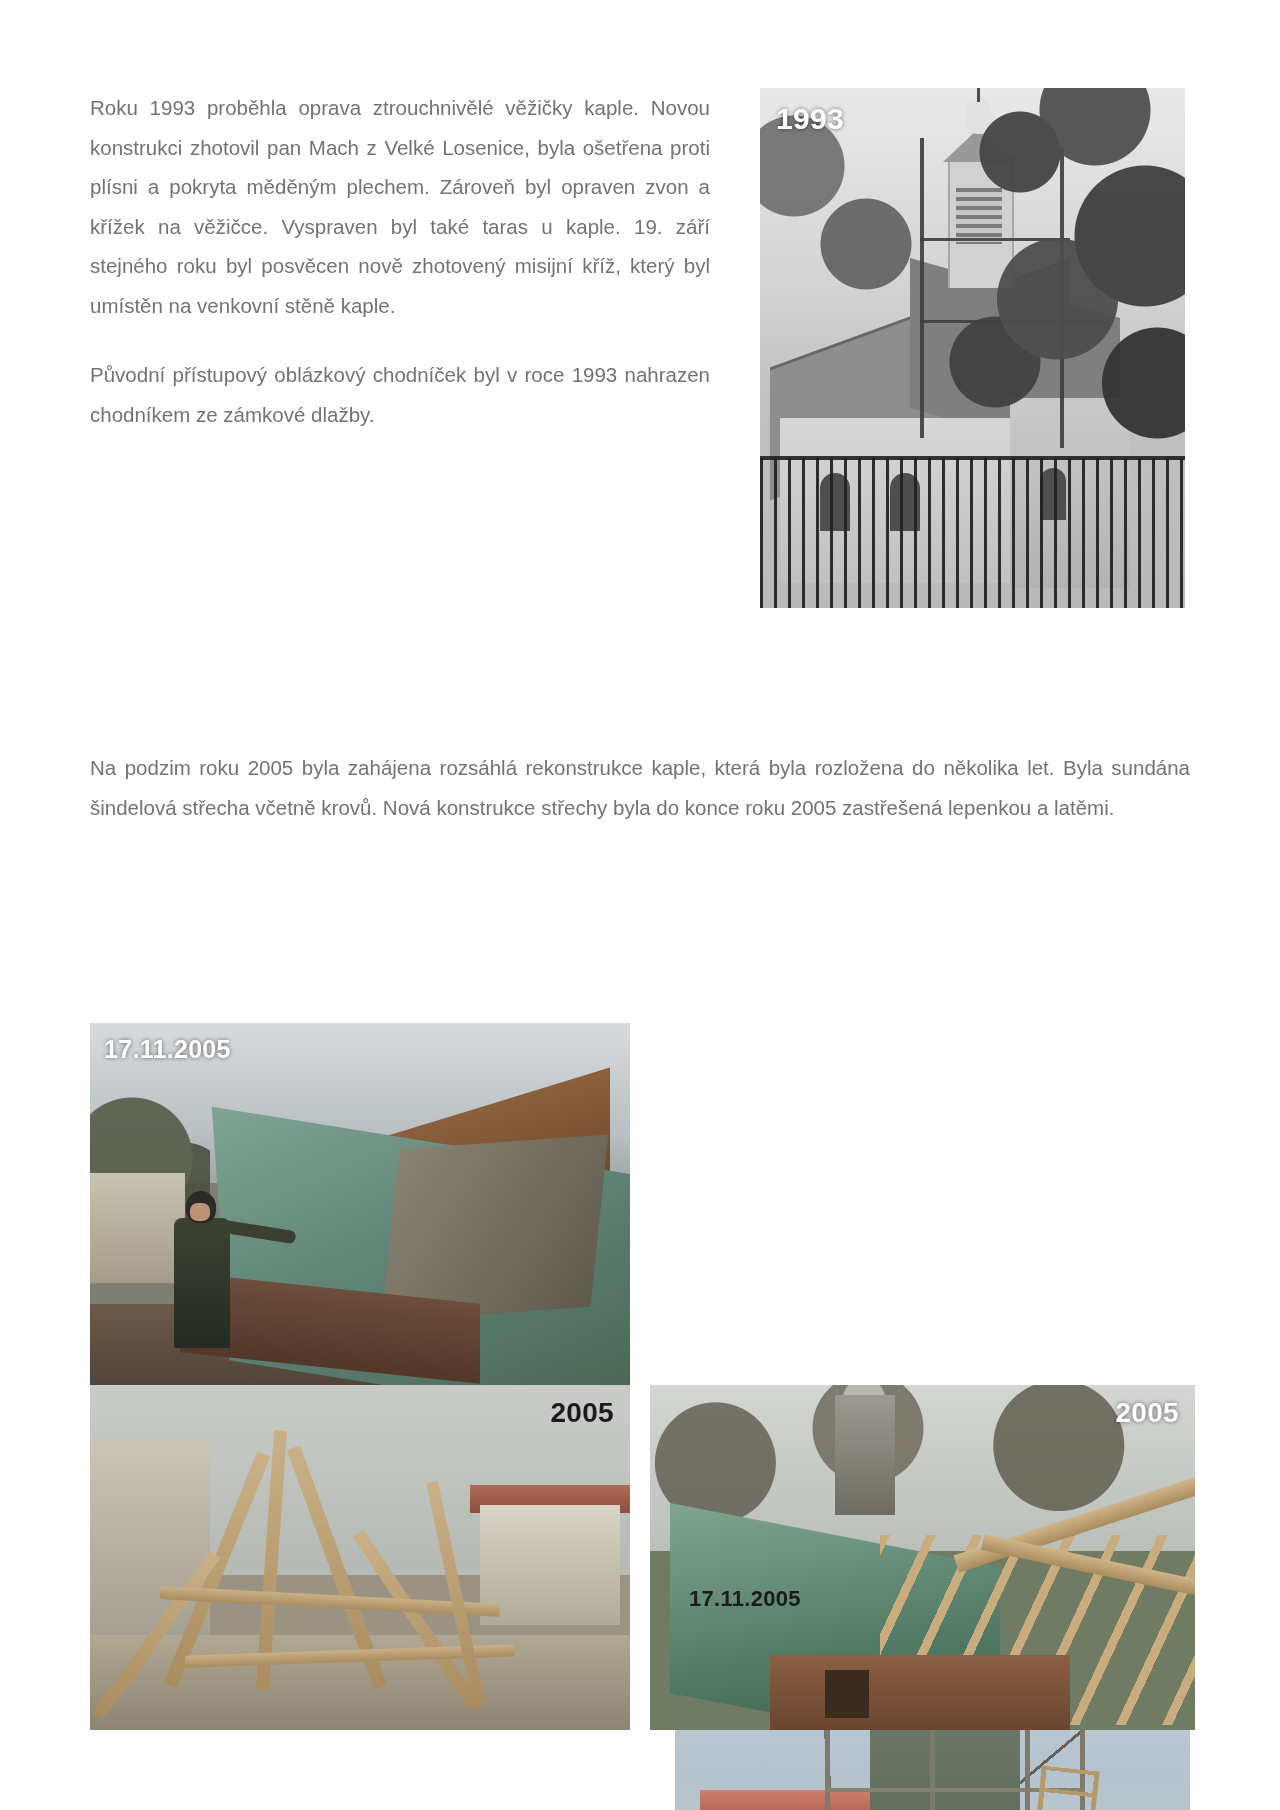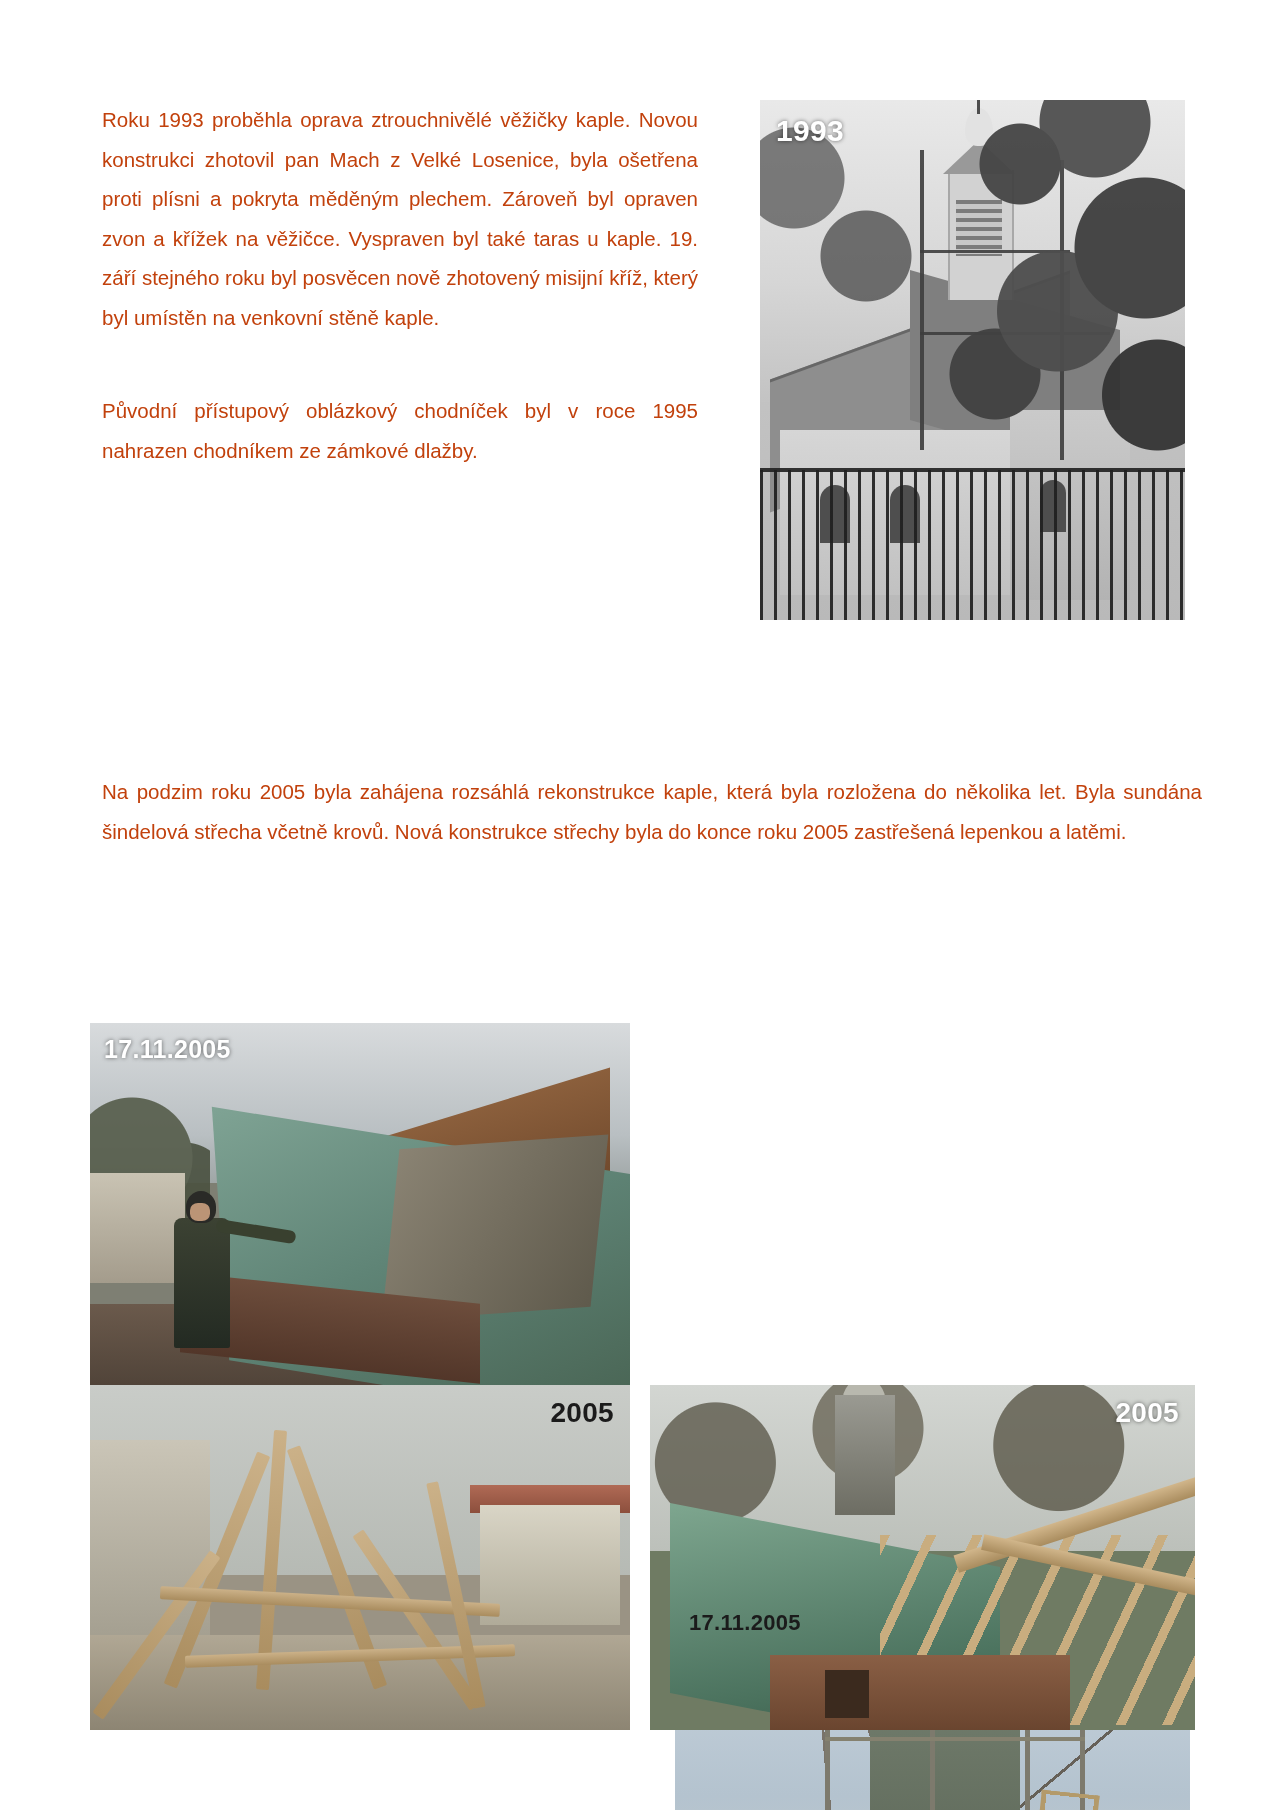--- a/index.html
+++ b/index.html
@@ -25,22 +25,22 @@
     left: 90px;
     top: 88px;
     width: 1100px;
   }
 
   
   .para {
     font-size: 20.5px;
     line-height: 1.93;
     text-align: justify;
-    color: #c2410c;
-    margin: 12px;
+    color: #737373;
+    margin: 0;
   }
 
   
   .top-block {
     position: relative;
     min-height: 660px;
   }
   .col-left {
     width: 620px;
   }
@@ -388,21 +388,21 @@
         <div class="scaffold" style="left:160px; top:232px; width:190px; height:3px;"></div>
         <div class="trees"></div>
         <div class="fence-top"></div>
         <div class="fence"></div>
         <div class="caption">1993</div>
       </div>
 
       <div class="col-left">
         <p class="para">Roku 1993 proběhla oprava ztrouchnivělé věžičky kaple. Novou konstrukci zhotovil pan Mach z Velké Losenice, byla ošetřena proti plísni a pokryta měděným plechem. Zároveň byl opraven zvon a křížek na věžičce. Vyspraven byl také taras u kaple. 19. září stejného roku byl posvěcen nově zhotovený misijní kříž, který byl umístěn na venkovní stěně kaple.</p>
         <div class="gap-16"></div>
-        <p class="para">Původní přístupový oblázkový chodníček byl v roce 1995 nahrazen chodníkem ze zámkové dlažby.</p>
+        <p class="para">Původní přístupový oblázkový chodníček byl v roce 1993 nahrazen chodníkem ze zámkové dlažby.</p>
         <div class="gap-8"></div>
       </div>
     </div>
 
     <div style="position:relative;">
       <div class="photo" id="photo-2005b">
         <div class="sky"></div>
         <div class="branches"></div>
 
         <div class="nave-roof"></div>

